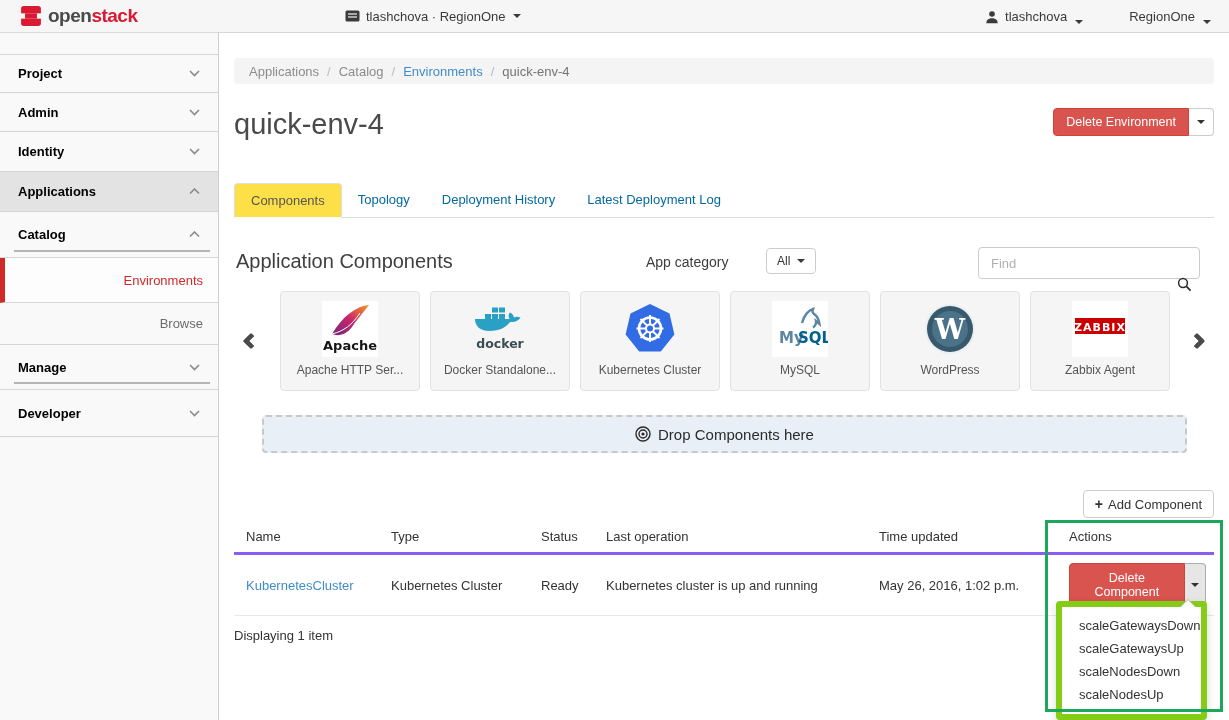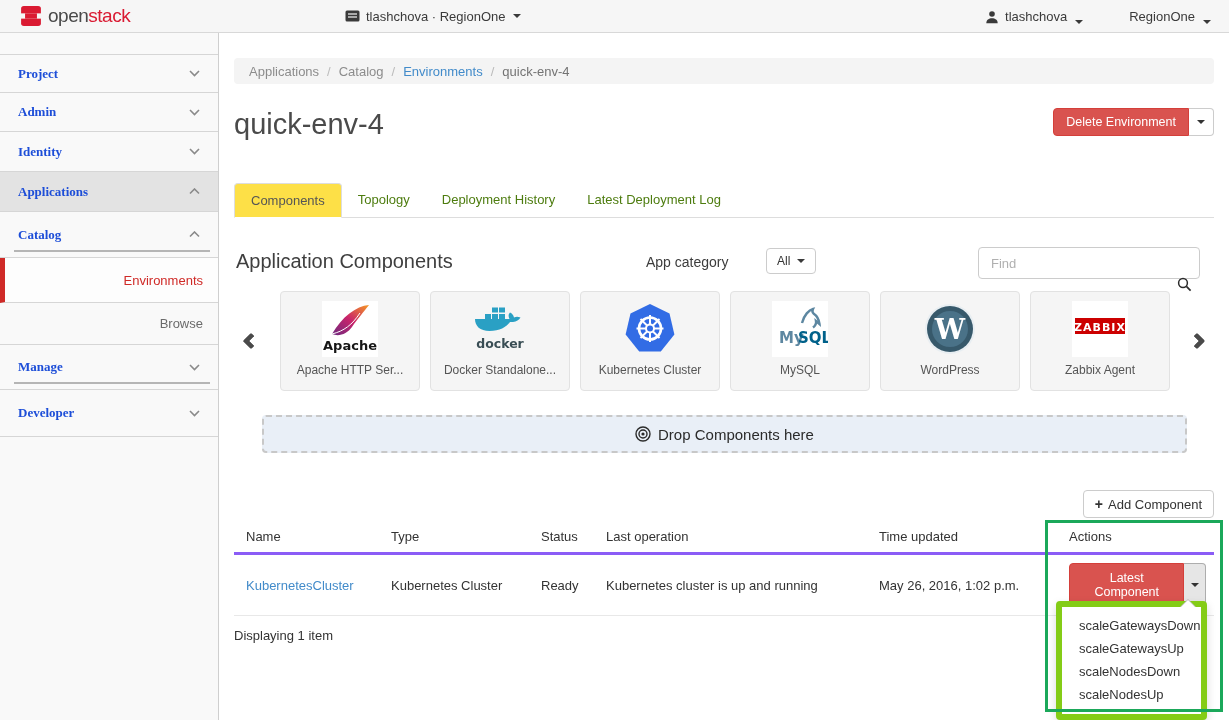--- a/index.html
+++ b/index.html
@@ -9,33 +9,33 @@
     background:#fff; color:#333; position:relative; overflow:hidden;
     font-size:13px;
   }
   
   .topbar {
     position:absolute; top:0; left:0; right:0; height:33px;
     background:#f6f6f6; border-bottom:1px solid #d8d8d8;
     display:flex; align-items:center;
   }
   .brand { display:flex; align-items:center; gap:6px; padding-left:20px; width:220px; }
-  .brand-text { font-size:19px; font-weight:normal; letter-spacing:-0.5px; }
+  .brand-text { font-size:19px; font-weight:bold; letter-spacing:-0.5px; }
   .brand-open { color:#4a4a4a; } .brand-stack { color:#da1a32; }
   .ctx-switcher { position:absolute; left:345px; display:flex; align-items:center; gap:6px; color:#3a3a3a; font-size:13px; cursor:pointer; }
   .topbar-right { margin-left:auto; display:flex; align-items:center; gap:46px; padding-right:18px; }
   .top-menu { display:flex; align-items:flex-end; gap:6px; color:#3a3a3a; cursor:pointer; }
   .caret-down { display:inline-block; width:0; height:0; border-left:4px solid transparent; border-right:4px solid transparent; border-top:4px solid #3a3a3a; margin-left:2px; }
   
   .sidebar {
     position:absolute; top:33px; left:0; bottom:0; width:219px;
     background:#f9f9f9; border-right:1px solid #cfcfcf;
   }
   .side-row { display:flex; align-items:center; justify-content:space-between; padding:0 18px; border-bottom:1px solid #d6d6d6; cursor:pointer; position:relative; }
-  .side-label { font-weight:bold; color:#1d4ed8; font-size:13px;font-family:Liberation Serif, serif; }
+  .side-label { font-weight:bold; color:#000000; font-size:13px; }
   .row-spacer { height:22px; cursor:default; }
   .row-project { height:38px; } .row-admin { height:39px; } .row-identity { height:40px;gap:33px; }
   .row-applications { height:40px; background:#e3e3e3; }
   .row-catalog { height:46px; }
   .group-underline { position:absolute; left:14px; right:8px; bottom:5px; height:2px; background:#b5b5b5; }
   .row-environments { height:45px; justify-content:flex-end; border-left:5px solid #cf2a27; padding-right:15px; background:#fdfdfd; }
   .env-label { color:#cf2a27; font-size:13px; }
   .row-browse { height:42px; justify-content:flex-end; padding-right:15px; }
   .browse-label { color:#6b6b6b; font-size:13px; }
   .row-manage { height:45px; } .row-developer { height:47px; }
@@ -54,21 +54,21 @@
     background:#d9534f; border:1px solid #d43f3a; color:#fff; font-size:12.5px;
     padding:6px 12px; border-radius:4px 0 0 4px; cursor:pointer; font-family:inherit;
   }
   .btn-caret {
     background:#fff; border:1px solid #ccc; border-left:none; width:25px;
     border-radius:0 4px 4px 0; cursor:pointer; display:flex; align-items:center; justify-content:center;
   }
   .btn-caret .caret-down { border-top-color:#333; margin-left:0; }
   
   .tabs { margin-top:43px; border-bottom:1px solid #ddd; display:flex; }
-  .tab { font-size:13px; padding:9px 16px; margin-bottom:-1px; color:#4d7c0f; cursor:pointer; }
+  .tab { font-size:13px; padding:9px 16px; margin-bottom:-1px; color:#0369a1; cursor:pointer; }
   .tab.active {
     color:#555; background:#fde047; border:1px solid #ddd; border-bottom:1px solid #fff;
     border-radius:4px 4px 0 0; cursor:default;
   }
   
   .section-row { margin-top:29px; height:34px; position:relative; }
   .section-heading { position:absolute; left:2px; top:3px; font-size:20px; color:#3f3f3f; font-weight:normal; }
   .appcat-label { position:absolute; left:412px; top:7px; font-size:14px; color:#3c3c3c; }
   .btn-default {
     background:#fff; border:1px solid #ccc; border-radius:4px; color:#333;
@@ -392,21 +392,21 @@
     </thead>
     <tbody>
       <tr>
         <td><span class="name-link">KubernetesCluster</span></td>
         <td>Kubernetes Cluster</td>
         <td>Ready</td>
         <td>Kubernetes cluster is up and running</td>
         <td>May 26, 2016, 1:02 p.m.</td>
         <td class="actions-cell">
           <div class="row-split">
-            <button class="btn-danger">Latest Component</button>
+            <button class="btn-danger">Delete Component</button>
             <button class="btn-caret">
                 <span class="caret-down"></span>
               </button>
           </div>
         </td>
       </tr>
     </tbody>
   </table>
   <div class="table-footer">Displaying 1 item</div>
 </div>

